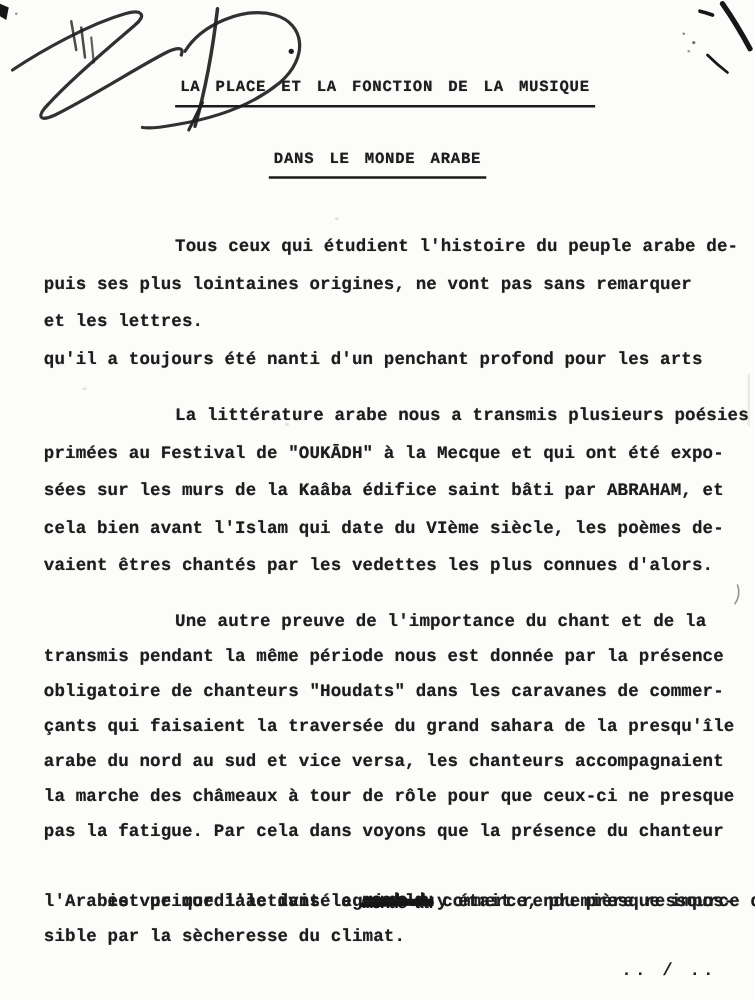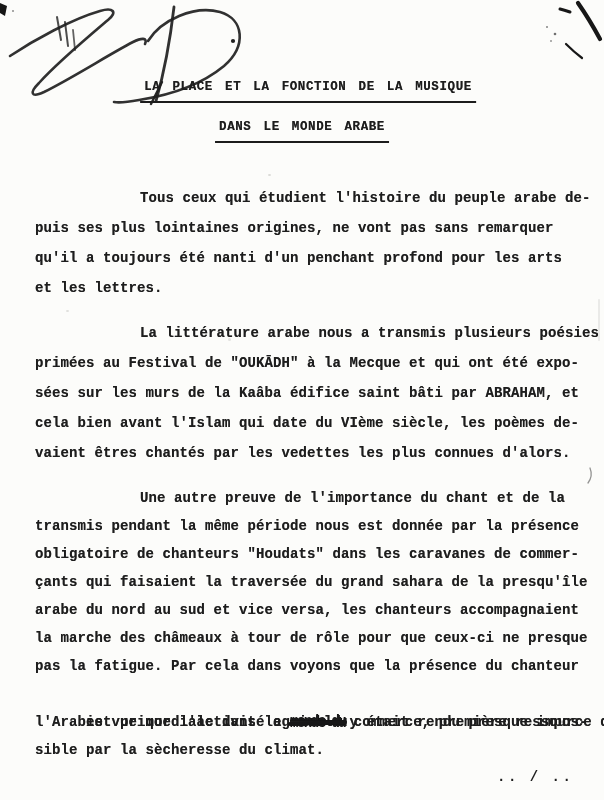--- a/index.html
+++ b/index.html
@@ -16,21 +16,21 @@
   .title {
     position:absolute;
     left:50%; transform:translateX(-50%);
     font-size:12.5px; font-weight:700;
     letter-spacing:0.6px; word-spacing:4px;
     white-space:pre;
     border-bottom:2.4px solid #1c1c1c;
     padding:0 4px 7px 4px;
     text-shadow:0 0 0.6px rgba(25,25,25,0.7);
   }
-  .t1 { top:80px; margin-left:6px; }
+  .t1 { top:63px; margin-left:6px; }
   .t2 { top:120px;text-align:center; }
 
   .para { position:absolute; left:35px; width:552px; }
   .line {
     white-space:pre;
     font-size:14px; font-weight:700;
     letter-spacing:0.1px;
     height:30px; line-height:30px;
     text-shadow:0 0 0.6px rgba(25,25,25,0.6);
   }
@@ -107,22 +107,22 @@
   <div class="speck" style="left:66px;top:310px;width:3px;height:2px;opacity:.3"></div>
   <div class="speck" style="left:525px;top:455px;width:3px;height:2px;opacity:.3"></div>
   <div class="speck" style="left:228px;top:338px;width:3px;height:3px;opacity:.25"></div>
 
   <div class="title t1">LA PLACE ET LA FONCTION DE LA MUSIQUE</div>
   <div class="title t2">DANS LE MONDE ARABE</div>
 
   <div class="para p1">
     <div class="line first">Tous ceux qui étudient l'histoire du peuple arabe de-</div>
     <div class="line">puis ses plus lointaines origines, ne vont pas sans remarquer</div>
+    <div class="line">et les lettres.</div>
     <div class="line">qu'il a toujours été nanti d'un penchant profond pour les arts</div>
-    <div class="line">et les lettres.</div>
   </div>
 
   <div class="para p2">
     <div class="line first">La littérature arabe nous a transmis plusieurs poésies</div>
     <div class="line">primées au Festival de "OUKĀDH" à la Mecque et qui ont été expo-</div>
     <div class="line">sées sur les murs de la Kaâba édifice saint bâti par ABRAHAM, et</div>
     <div class="line">cela bien avant l'Islam qui date du VIème siècle, les poèmes de-</div>
     <div class="line">vaient êtres chantés par les vedettes les plus connues d'alors.</div>
   </div>
 

